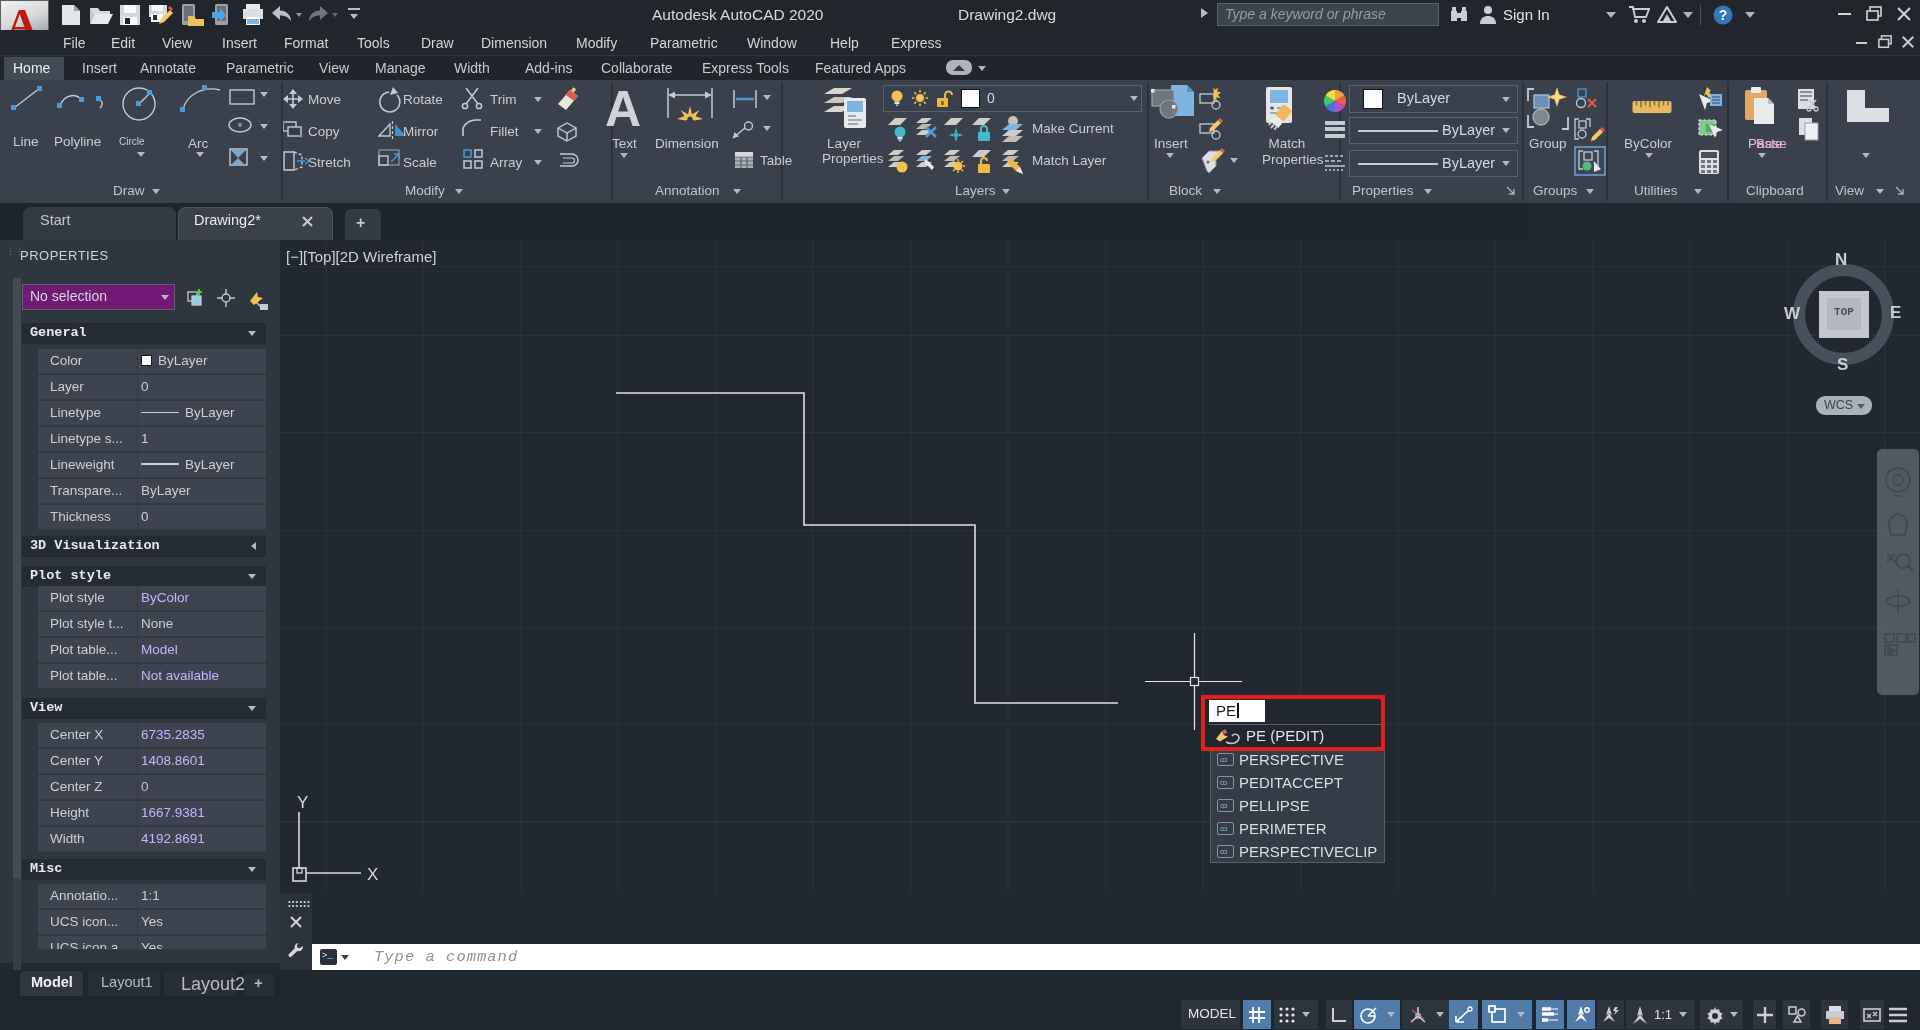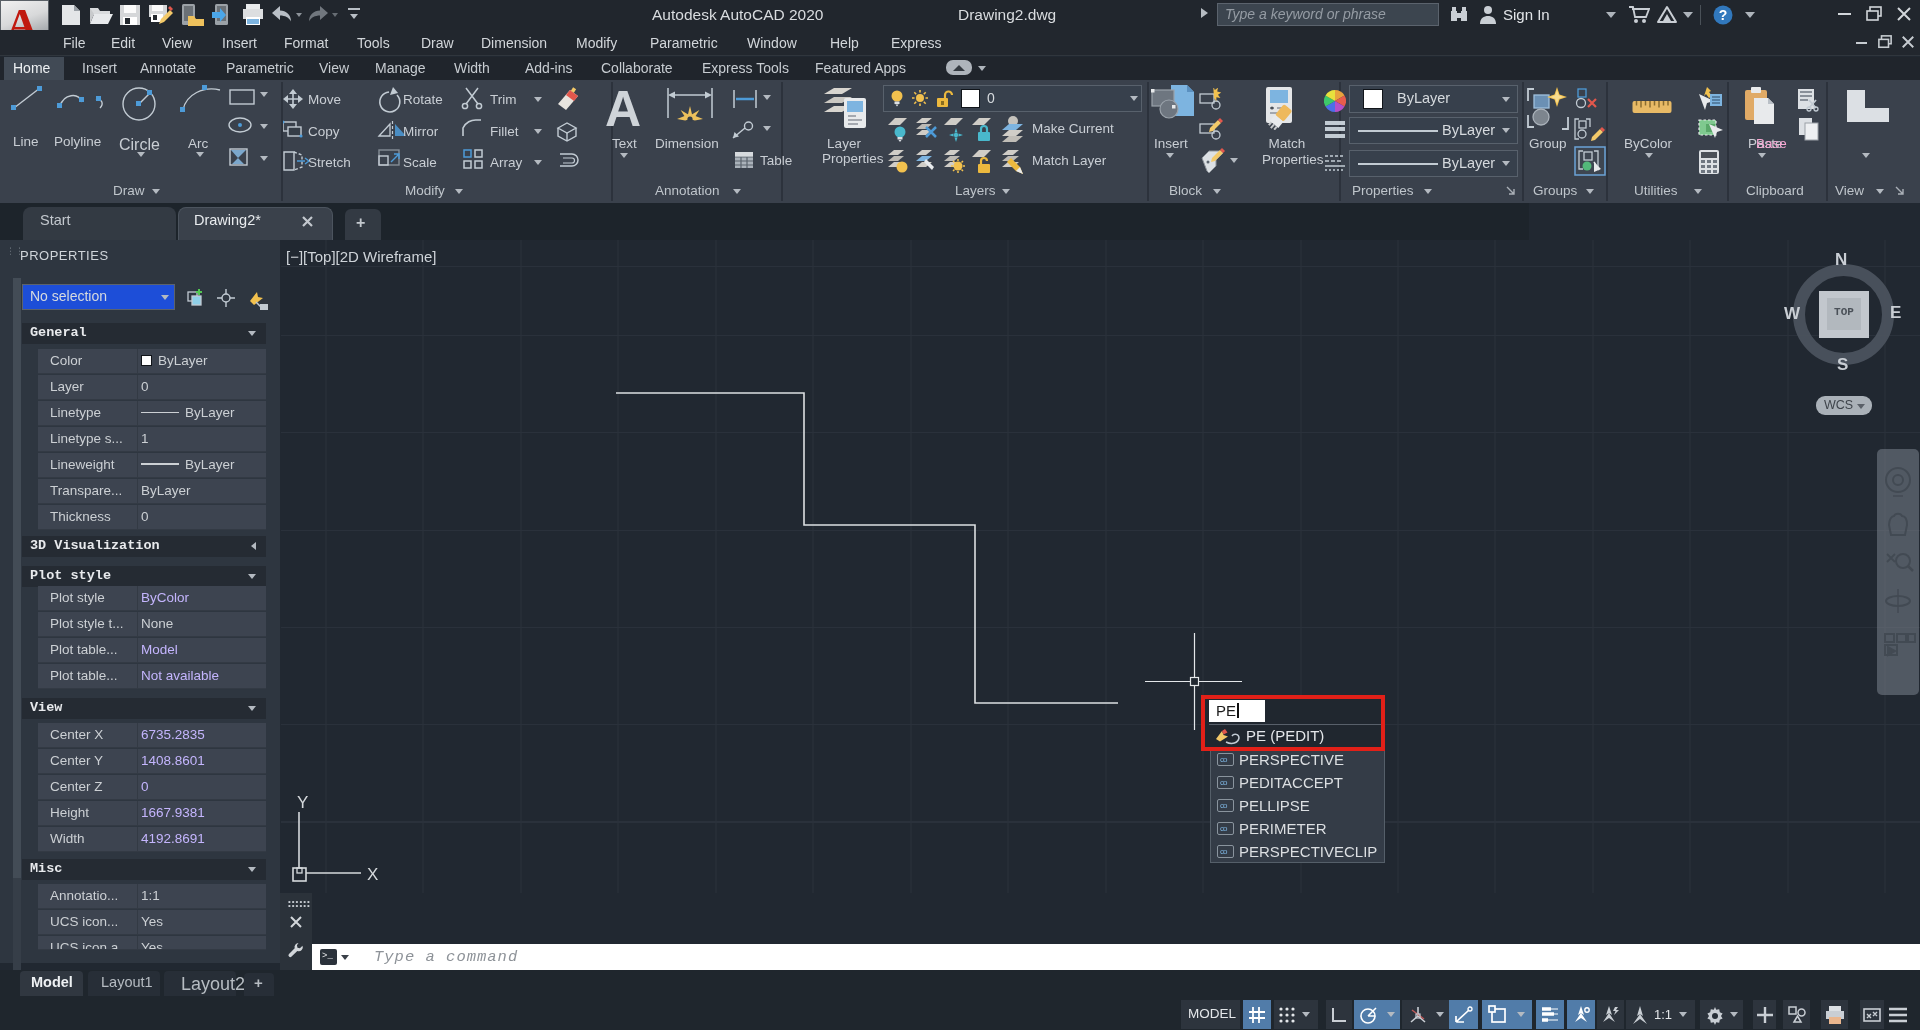--- a/index.html
+++ b/index.html
@@ -240,21 +240,21 @@
         <rect x="172" y="23" width="5" height="5"></rect>
           <rect x="194" y="1" width="5" height="5"></rect>
         <circle cx="232" cy="41" r="2"></circle>
       </g>
       <g fill="#7ba7cc">
           <path d="M223 66 l15 0 -8 8z M224 80 l6-6 6 6z"></path>
         </g>
     </svg>
     <div class="abs" style="left:13px;top:134px;font-size:13.5px;color:#c9ced4">Line</div>
     <div class="abs" style="left:54px;top:134px;font-size:13.5px;color:#c9ced4">Polyline</div>
-    <div class="abs" style="left:119px;top:136px;font-size:16px;color:#c9ced4">Circle</div>
+    <div class="abs" style="left:119px;top:136px;font-size:10px;color:#c9ced4">Circle</div>
     <div class="abs" style="left:137px;top:152px">
         <div class="tri"></div>
       </div>
     <div class="abs" style="left:188px;top:136px;font-size:13.5px;color:#c9ced4">Arc</div>
     <div class="abs" style="left:196px;top:152px">
         <div class="tri"></div>
       </div>
     <div class="abs" style="left:260px;top:92px">
         <div class="tri"></div>
       </div>
@@ -774,21 +774,21 @@
     </svg>
   </div>
   <div id="palette" class="abs">
 
     <div class="abs" style="left:6px;top:9px;width:5px;height:14px;color:#737b84;font-size:9px;line-height:5px;">⋮⋮</div>
     <div class="abs" style="left:20px;top:8px;font-size:13px;color:#cfd4d9;letter-spacing:0.5px;">PROPERTIES</div>
 
     <div class="abs" style="left:13px;top:38px;width:8px;height:910px;background:#363e48;"></div>
     <div class="abs" style="left:13px;top:38px;width:8px;height:600px;background:#434c56;"></div>
 
-    <div class="abs" style="left:22px;top:44px;width:153px;height:26px;background:#1d4ed8;border:1px solid #5b636d;">
+    <div class="abs" style="left:22px;top:44px;width:153px;height:26px;background:#701a75;border:1px solid #5b636d;">
       <div class="abs" style="left:7px;top:3px;font-size:14px;color:#d6dade;">No selection</div>
       <div class="abs" style="left:138px;top:10px">
           <div class="tri"></div>
         </div>
     </div>
     <svg class="abs" style="left:186px;top:48px" width="86" height="22" viewBox="0 0 86 22">
       <g>
           <rect x="2" y="4" width="9" height="9" fill="none" stroke="#c2cbd3" stroke-width="1.3"></rect>
           <rect x="6" y="8" width="9" height="9" fill="#8fd0e8" stroke="#c2cbd3" stroke-width="1.3"></rect>
           <path d="M13 1 v6 m-3 -3 h6" stroke="#53c853" stroke-width="2"></path>

